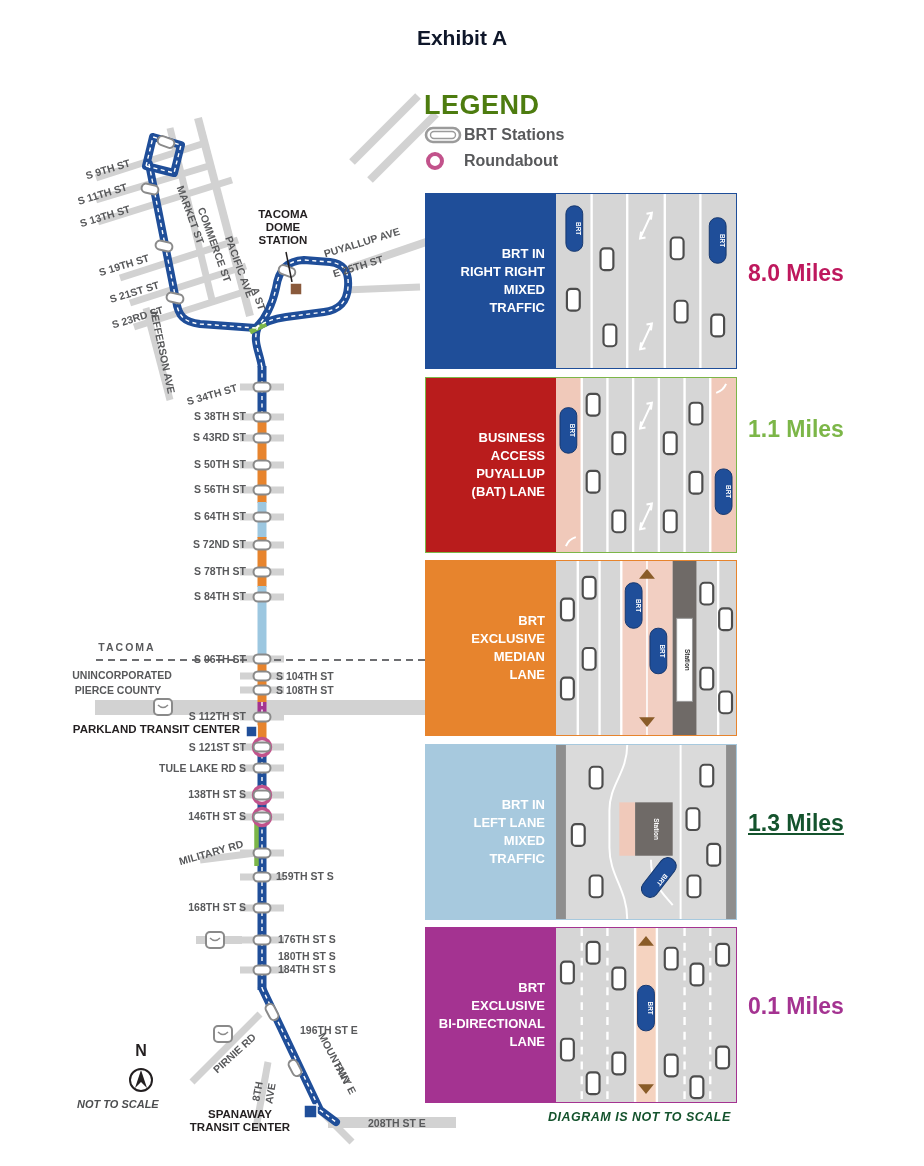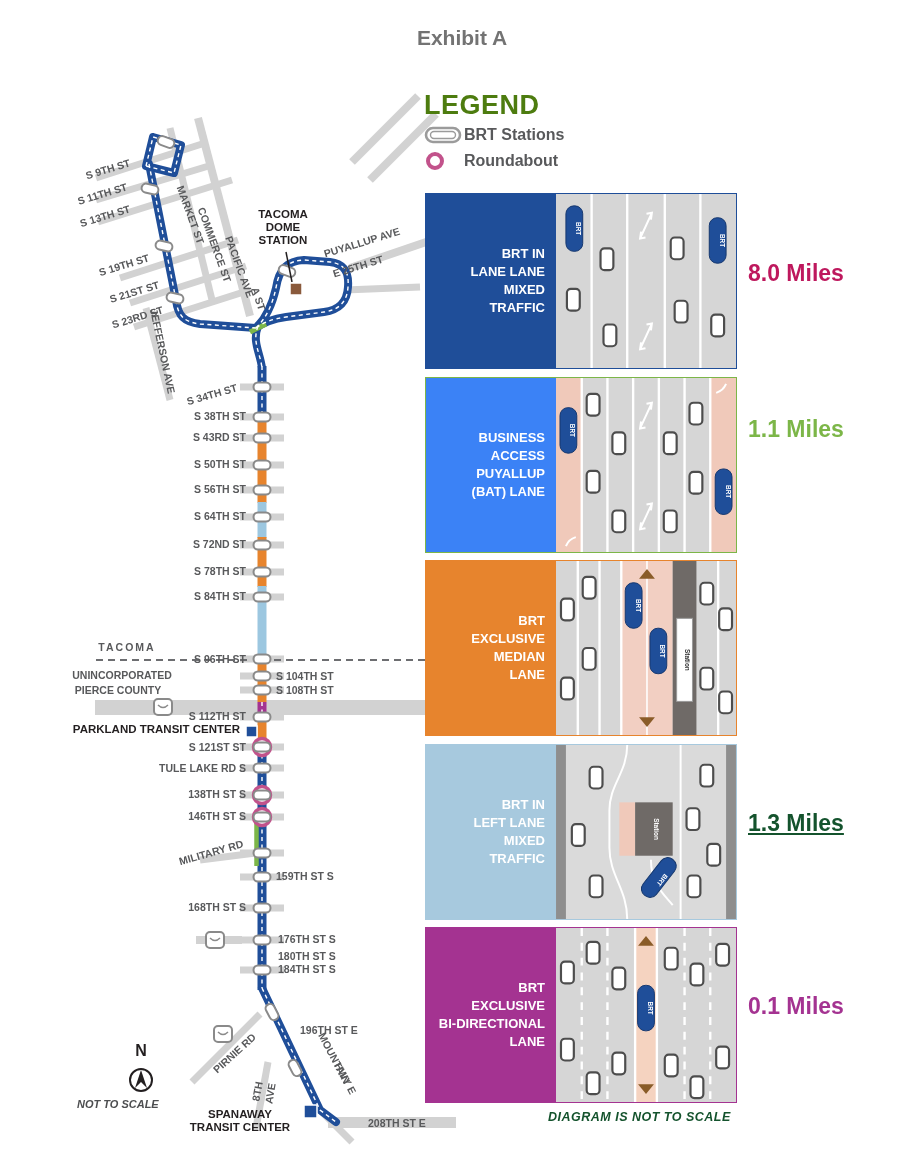--- a/index.html
+++ b/index.html
@@ -1,19 +1,19 @@
 <!DOCTYPE html>
 <html><head>
 <meta charset="utf-8">
 <style>
   html,body{margin:0;padding:0;background:#fff;}
   #page{position:relative;width:924px;height:1166px;background:#fff;overflow:hidden;
         font-family:"Liberation Sans",sans-serif;}
   #exhibit-title{position:absolute;top:26px;left:0;width:924px;text-align:center;
-        font-size:21px;font-weight:bold;color:#737373;}
+        font-size:21px;font-weight:bold;color:#0f172a;}
   #map-svg{position:absolute;left:0;top:0;}
   
   #legend{position:absolute;left:424px;top:92px;}
   #legend .legend-title{font-size:27px;font-weight:bold;color:#4d7c0f;letter-spacing:.5px;line-height:1;}
   .legend-row{display:flex;align-items:center;margin-top:7px;}
   .legend-row .licon{width:40px;display:flex;justify-content:flex-start;}
   .legend-row .ltext{font-size:16px;font-weight:bold;color:#58595b;}
   
   .box{position:absolute;left:425px;width:312px;height:176px;display:flex;box-sizing:border-box;border:1px solid #999;}
   .panel{width:130px;box-sizing:border-box;display:flex;flex-direction:column;justify-content:center;
@@ -284,21 +284,21 @@
           <circle cx="11" cy="10" r="7" fill="#fff" stroke="#c2528b" stroke-width="4"></circle>
         </svg>
       </span>
       <span class="ltext">Roundabout</span>
     </div>
   </div>
 
   <div class="box" id="box0" style="top: 193px; border-color: rgb(31, 78, 153);">
     <div class="panel" style="background: rgb(31, 78, 153);">
       <div>BRT IN</div>
-      <div>LANE LANE</div>
+      <div>RIGHT RIGHT</div>
       <div>MIXED</div>
       <div>TRAFFIC</div>
     </div>
     <div class="road">
         <svg width="180" height="174" viewBox="0 0 182 176">
           <rect x="0" y="0" width="182" height="176" fill="#d6d6d6"></rect>
           <line x1="36" y1="0" x2="36" y2="176" stroke="#fff" stroke-width="2.4" stroke-dasharray="none"></line>
           <line x1="72" y1="0" x2="72" y2="176" stroke="#fff" stroke-width="2.4" stroke-dasharray="none"></line>
           <line x1="110" y1="0" x2="110" y2="176" stroke="#fff" stroke-width="2.4" stroke-dasharray="none"></line>
           <line x1="146" y1="0" x2="146" y2="176" stroke="#fff" stroke-width="2.4" stroke-dasharray="none"></line>
@@ -317,21 +317,21 @@
           <rect x="48" y="132" width="13" height="22" rx="4" fill="#fff" stroke="#4d4d4d" stroke-width="2.2"></rect>
           <rect x="116" y="44" width="13" height="22" rx="4" fill="#fff" stroke="#4d4d4d" stroke-width="2.2"></rect>
           <rect x="120" y="108" width="13" height="22" rx="4" fill="#fff" stroke="#4d4d4d" stroke-width="2.2"></rect>
           <rect x="157" y="122" width="13" height="22" rx="4" fill="#fff" stroke="#4d4d4d" stroke-width="2.2"></rect>
         </svg>
       </div>
   </div>
   <div class="miles" id="miles0" style="top: 260px; color: #be185d;">8.0 Miles</div>
 
   <div class="box" id="box1" style="top: 377px; border-color: rgb(124, 182, 72);">
-    <div class="panel" style="background: #3b82f6;">
+    <div class="panel" style="background: #b91c1c;">
       <div>BUSINESS</div>
       <div>ACCESS</div>
       <div>PUYALLUP</div>
       <div>(BAT) LANE</div>
     </div>
     <div class="road">
         <svg width="180" height="174" viewBox="0 0 182 176">
           <rect x="0" y="0" width="182" height="176" fill="#d6d6d6"></rect>
           <rect x="0" y="0" width="26" height="176" fill="#f0c9ba"></rect>
           <rect x="156" y="0" width="26" height="176" fill="#f0c9ba"></rect>

